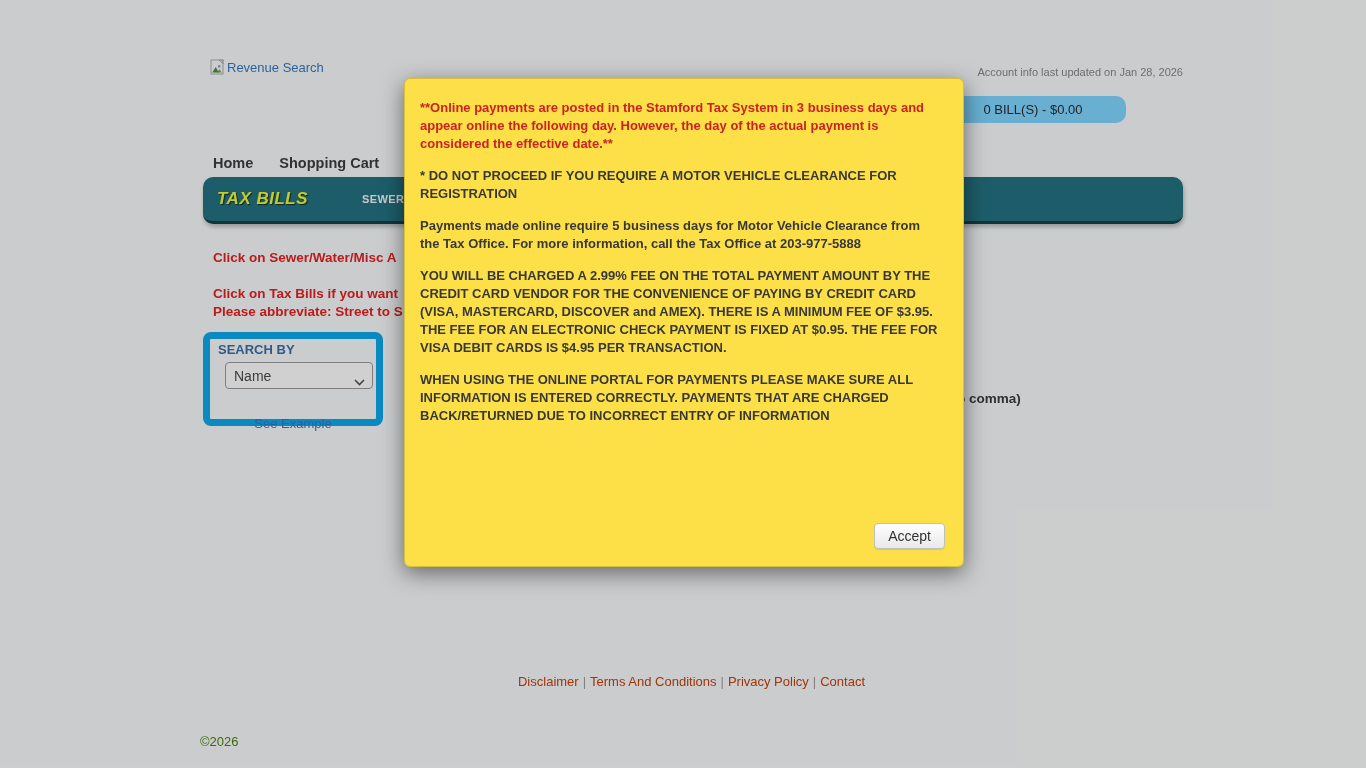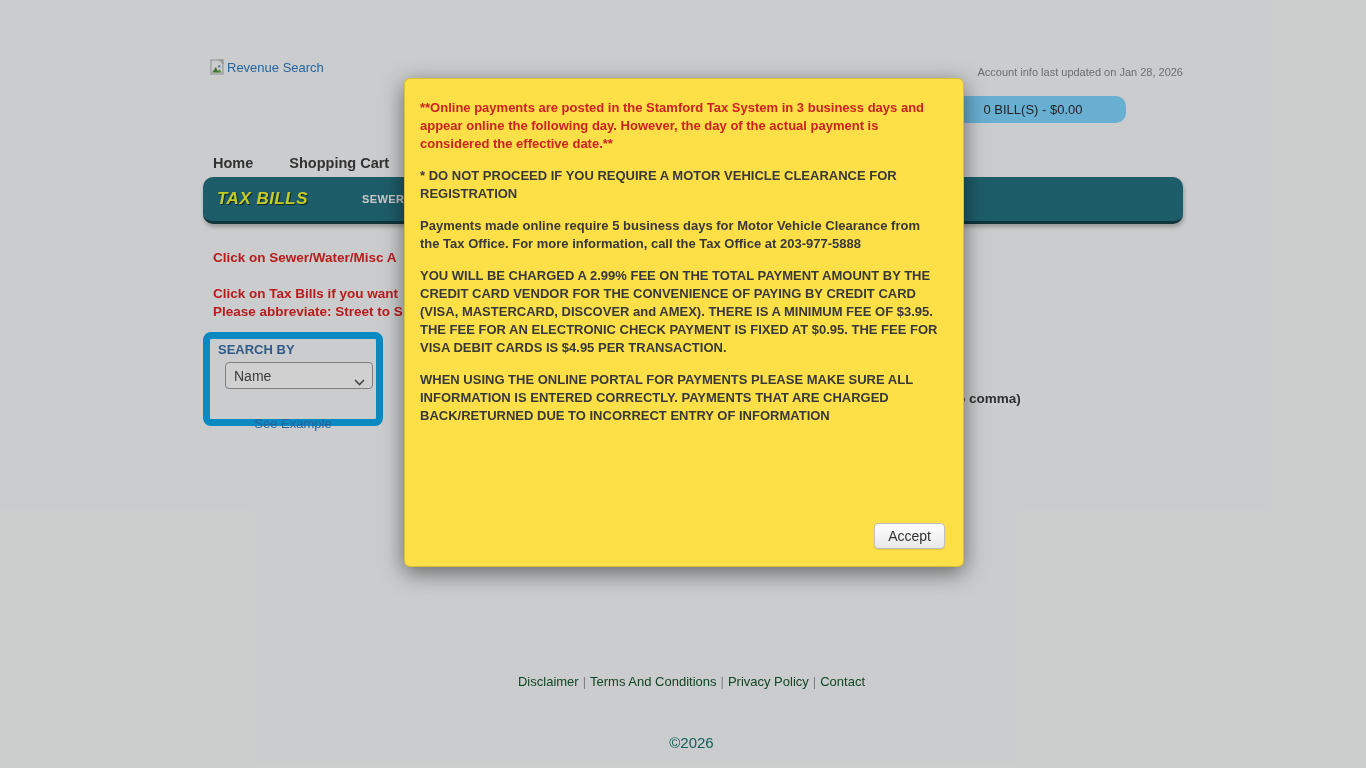--- a/index.html
+++ b/index.html
@@ -26,21 +26,21 @@
   .cart-button {
     position: absolute; left: 940px; top: 96px;
     width: 186px; height: 27px;
     background: #7dd3fc; border: none; border-radius: 10px;
     font-family: "Liberation Sans", sans-serif;
     font-size: 13px; color: #2a2a2a; text-align: center; line-height: 27px;
     cursor: pointer;
   }
   .nav {
     position: absolute; left: 213px; top: 155px;
-    display: flex; gap: 36px;
+    display: flex; gap: 26px;
   }
   .nav-item {
     font-size: 14.5px; font-weight: 600; color: #3c3c3c;
     text-decoration: none; cursor: pointer; white-space: nowrap;
   }
   .banner {
     position: absolute; left: 203px; top: 177px;
     width: 980px; height: 47px;
     background: #24707f;
     border-radius: 10px;
@@ -94,25 +94,25 @@
   }
   .example-link {
     position: absolute; left: 0; top: 77px; width: 100%;
     text-align: center; font-size: 13px; color: #3178be;
     text-decoration: none; cursor: pointer;
   }
   .footer-links {
     position: absolute; left: 200px; top: 674px; width: 983px;
     text-align: center; font-size: 13px; color: #9a9a9a;
   }
-  .footer-link { color: #14532d; text-decoration: none; cursor: pointer; margin: 4px 4px; }
+  .footer-link { color: #c2410c; text-decoration: none; cursor: pointer; margin: 4px 4px; }
   .footer-sep { color: #9a9a9a; }
   .copyright {
     position: absolute; left: 200px; top: 734px; width: 983px;
-    text-align: center; font-size: 15px; color: #0f766e;
+    text-align: left; font-size: 13px; color: #4d7c0f;
   }
   
   .backdrop {
     position: absolute; inset: 0;
     background: rgba(0,0,0,0.17);
     z-index: 5;
   }
   .modal {
     position: absolute; left: 404px; top: 78px;
     width: 560px; height: 489px;

